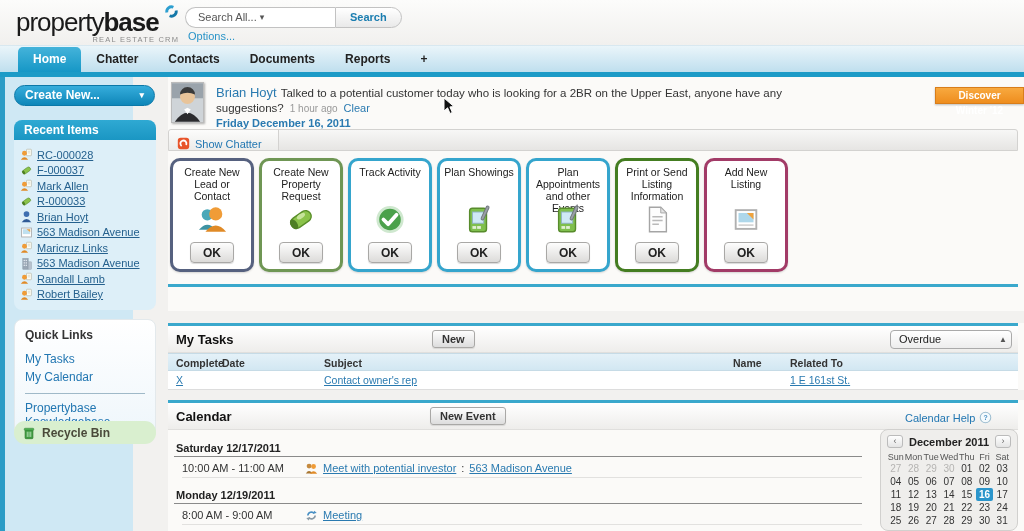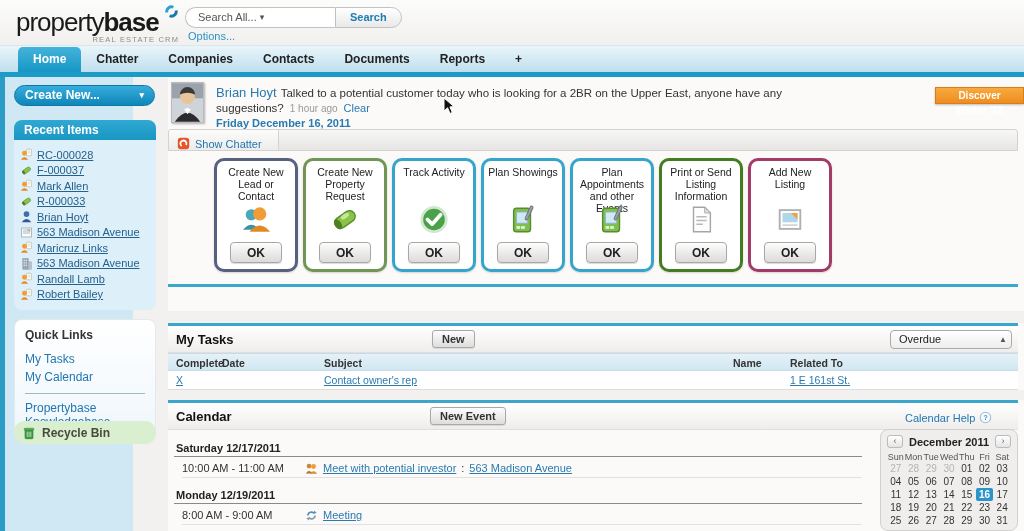--- a/index.html
+++ b/index.html
@@ -53,25 +53,25 @@
   #post-author { color:#2a7ab0; font-size:13px; text-decoration:none; margin-right:4px; }
   #post-time { color:#999; font-size:10px; margin:0 6px; }
   #post-clear { color:#2a7ab0; font-size:11px; text-decoration:none; }
   #post-date { left:48px; top:40px; font-size:11px; font-weight:bold; color:#2a7ab0; }
   #promo-btn { left:767px; top:10px; height:17px; padding:0 10px; background:linear-gradient(#f8a93f,#ee8d1e); border:1px solid #d87d1a; border-radius:0; color:#fff; font-size:10px; font-weight:bold; line-height:15px; box-shadow:0 1px 2px rgba(0,0,0,.25); }
   #chatter-bar { left:0px; top:52px; width:850px; height:22px; background:linear-gradient(#f7f7f6,#e6e5e3); border:1px solid #d3d2d0; border-radius:3px 3px 0 0; }
   #show-chatter-btn { width:110px; height:100%; background:linear-gradient(#fcfcfb,#ececea); border:none; border-right:1px solid #d3d2d0; border-radius:3px 0 0 0; display:flex; align-items:flex-end; gap:5px; padding-left:8px; font-size:11px; color:#2277b2; }
   #show-chatter-btn .ic { width:13px; height:13px; }
 
   
-  #cards-row { left:2px; top:81px; display:flex; gap:5px;margin-left:44px; }
+  #cards-row { left:2px; top:81px; display:flex; gap:5px; }
   .action-card { width:84px; height:114px; background:#fff; border:3px solid #888; border-radius:10px; position:relative; box-shadow:0 1px 2px rgba(0,0,0,.15); }
   .card-title { font-size:10.5px; color:#222; text-align:center; padding:5px 2px 0; line-height:12px; }
   .card-icon { position:absolute; left:50%; top:57px; transform:translate(-50%,-45%); width:30px; height:30px; }
-  .ok-btn { position:absolute; left:50%; bottom:6px; transform:translateX(-50%); width:52px; height:21px; background:linear-gradient(#fdfdfd,#dcdbd9); border:1px solid #a9a8a6; border-radius:4px; font-size:12px; font-weight:bold; color:#222; box-shadow:0 1px 1px rgba(0,0,0,.15); }
+  .ok-btn { position:absolute; left:50%; bottom:6px; transform:translateX(-50%); width:44px; height:21px; background:linear-gradient(#fdfdfd,#dcdbd9); border:1px solid #a9a8a6; border-radius:4px; font-size:12px; font-weight:bold; color:#222; box-shadow:0 1px 1px rgba(0,0,0,.15); }
 
   
   .teal-line { width:850px; height:3px; background:#3aa8cc; }
   .section-hdr { width:850px; background:linear-gradient(#ffffff,#eeedeb); border-bottom:1px solid #e0dfdd; }
   .section-title { font-size:13px; font-weight:bold; color:#111; }
   .blue-link { font-size:11px; color:#2277b2; text-decoration:none; }
   .gray-btn { background:linear-gradient(#fdfdfd,#ddd); border:1px solid #a9a8a6; border-radius:3px; font-size:11px; font-weight:bold; color:#333; padding:2px 9px; box-shadow:0 1px 1px rgba(0,0,0,.1); }
   #dash-line { left:0; top:207px; } #dash-hdr { left:0; top:210px; height:24px; }
   #dash-title { left:8px; top:5px; } #customize-link { right:6px; top:7px; }
   #gap1 { left:0; top:234px; width:856px; height:12px; background:#f2f1ef; }
@@ -241,21 +241,20 @@
   <div id="search-box" class="abs">
     <span>Search All...</span> <span class="chev">▾</span>
   </div>
   <button id="search-btn" class="abs">Search</button>
   <a id="options-link" class="abs">Options...</a>
 </div>
 
 <div id="tabbar" class="abs">
   <a class="tab active">Home</a>
   <a class="tab">Chatter</a>
-  <a class="tab">Companies</a>
   <a class="tab">Contacts</a>
   <a class="tab">Documents</a>
   <a class="tab">Reports</a>
   <a class="tab">+</a>
 </div>
 <div id="tab-stripe" class="abs"></div>
 
 <div id="sidebar" class="abs">
   <button id="create-new-btn" class="abs"><span>Create New...</span><span class="chev">▾</span></button>
   <div id="recent-panel" class="abs">

